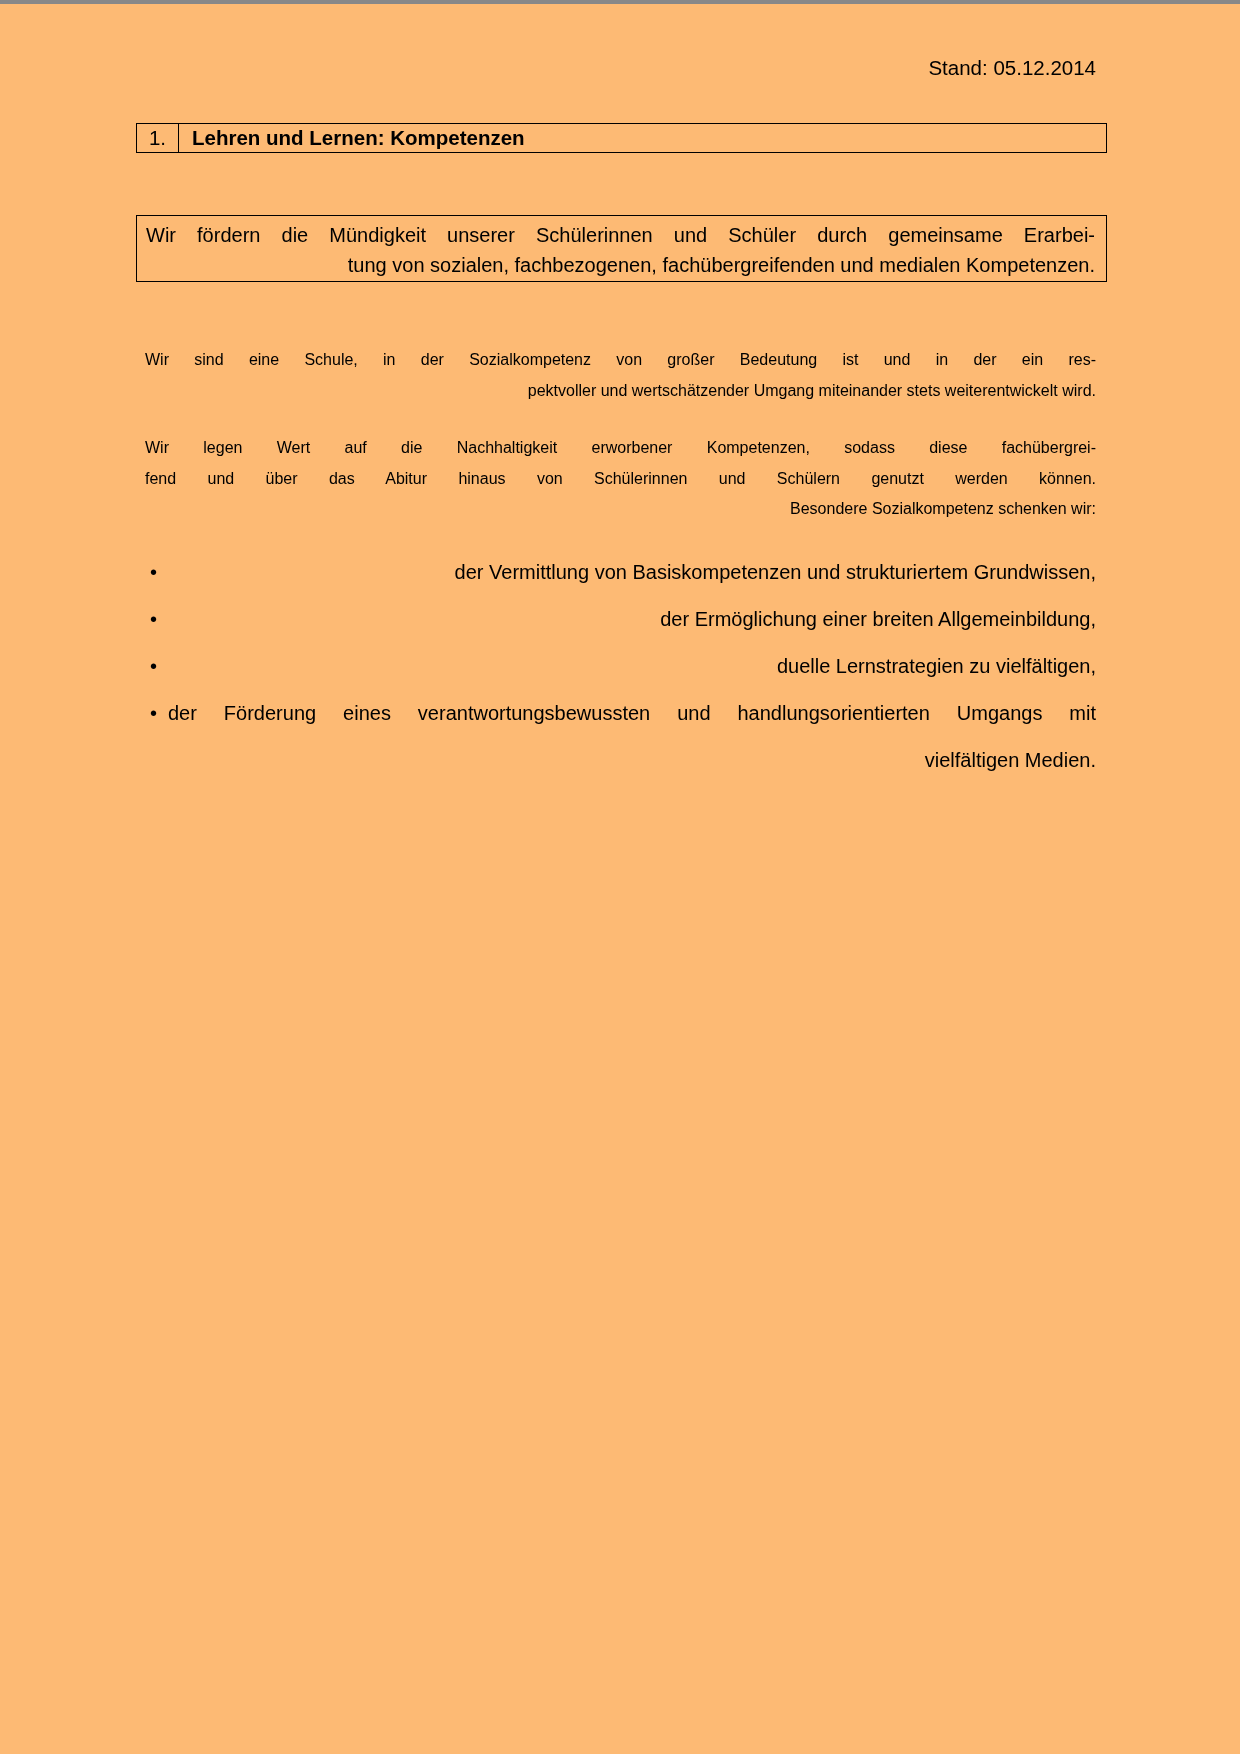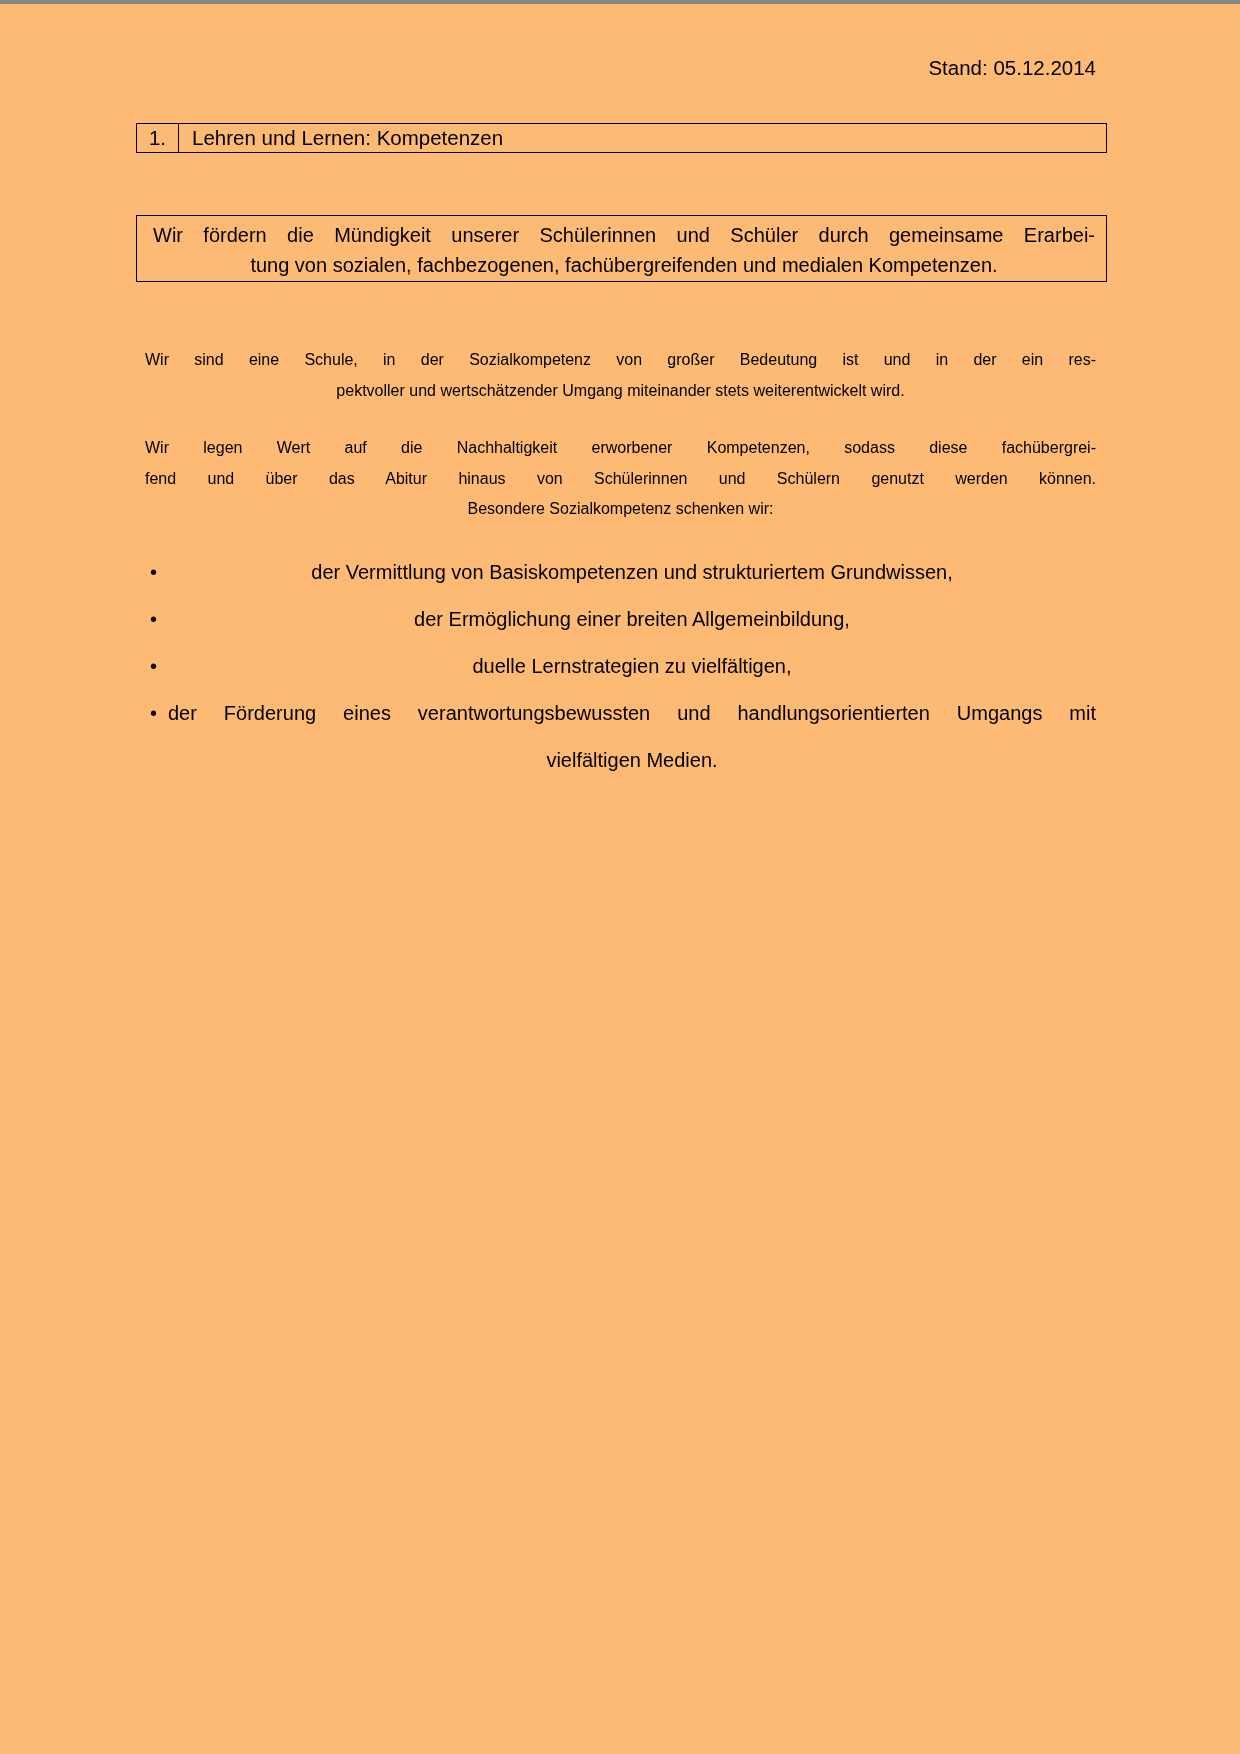--- a/index.html
+++ b/index.html
@@ -44,50 +44,51 @@
     border-right: 1.5px solid #000;
     display: flex;
     align-items: center;
     justify-content: center;
   }
   .title-text {
     flex: 1;
     display: flex;
     align-items: center;
     padding-left: 13px;
+    font-weight: bold;
   }
 
   
   .mission-box {
     position: absolute;
     left: 136px;
     top: 211px;
     width: 971px;
     height: 67px;
     box-sizing: border-box;
     border: 1.5px solid #000;
-    padding: 4px 11px 0 16px;
+    padding: 4px 11px 0 9px;
     font-size: 20px;
     line-height: 30px;
   }
 
   
   .par {
     position: absolute;
     left: 145px;
     width: 951px;
     font-size: 16px;
     line-height: 30.5px;
   }
   .par-1 { top: 341px; }
   .par-2 { top: 429px; }
 
   
   .jl { text-align: justify; text-align-last: justify; }
-  .ln { text-align: center; }
+  .ln { text-align: right; }
 
   
   .list {
     position: absolute;
     left: 145px;
     top: 545px;
     width: 951px;
     font-size: 20px;
     line-height: 47px;
   }

